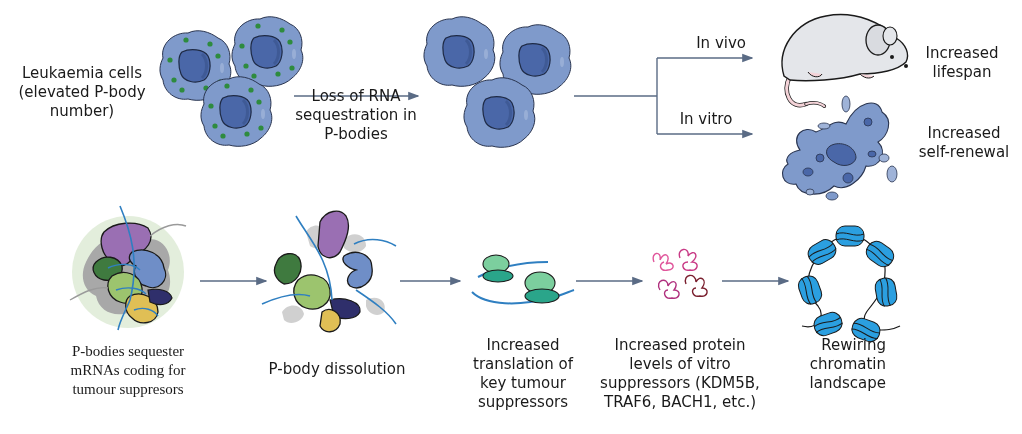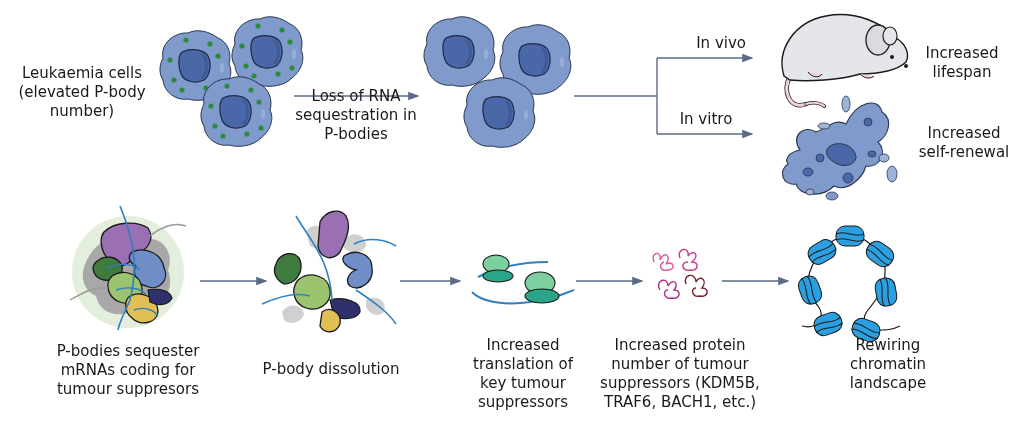--- a/index.html
+++ b/index.html
@@ -190,27 +190,27 @@
 <div class="lbl" style="left:286px; top:87px; width:140px;">Loss of RNA
 sequestration in
 P-bodies</div>
 <div class="lbl" style="left:666px; top:34px; width:80px; text-align:right;">In vivo</div>
 <div class="lbl" style="left:666px; top:110px; width:80px; text-align:center;">In vitro</div>
 <div class="lbl" style="left:906px; top:44px; width:112px;">Increased
 lifespan</div>
 <div class="lbl" style="left:906px; top:124px; width:116px;">Increased
 self-renewal</div>
 
-<div class="lbl" style="left:38px; top:342px; width:180px;">P-bodies sequester
+<div class="lbl" style="left:38px; top:342px; width:180px;font-family:Liberation Serif, serif;">P-bodies sequester
 mRNAs coding for
 tumour suppresors</div>
-<div class="lbl" style="left:246px; top:360px; width:170px;">P-body dissolution</div>
+<div class="lbl" style="left:252px; top:360px; width:170px;">P-body dissolution</div>
 <div class="lbl" style="left:458px; top:336px; width:130px;">Increased
 translation of
 key tumour
 suppressors</div>
 <div class="lbl" style="left:590px; top:336px; width:180px;">Increased protein
-number of tumour
+levels of vitro
 suppressors (KDM5B,
 TRAF6, BACH1, etc.)</div>
-<div class="lbl" style="left:838px; top:336px; width:100px;">Rewiring
+<div class="lbl" style="left:786px; top:336px; width:100px;text-align:right;">Rewiring
 chromatin
 landscape</div>
 
 </body></html>

